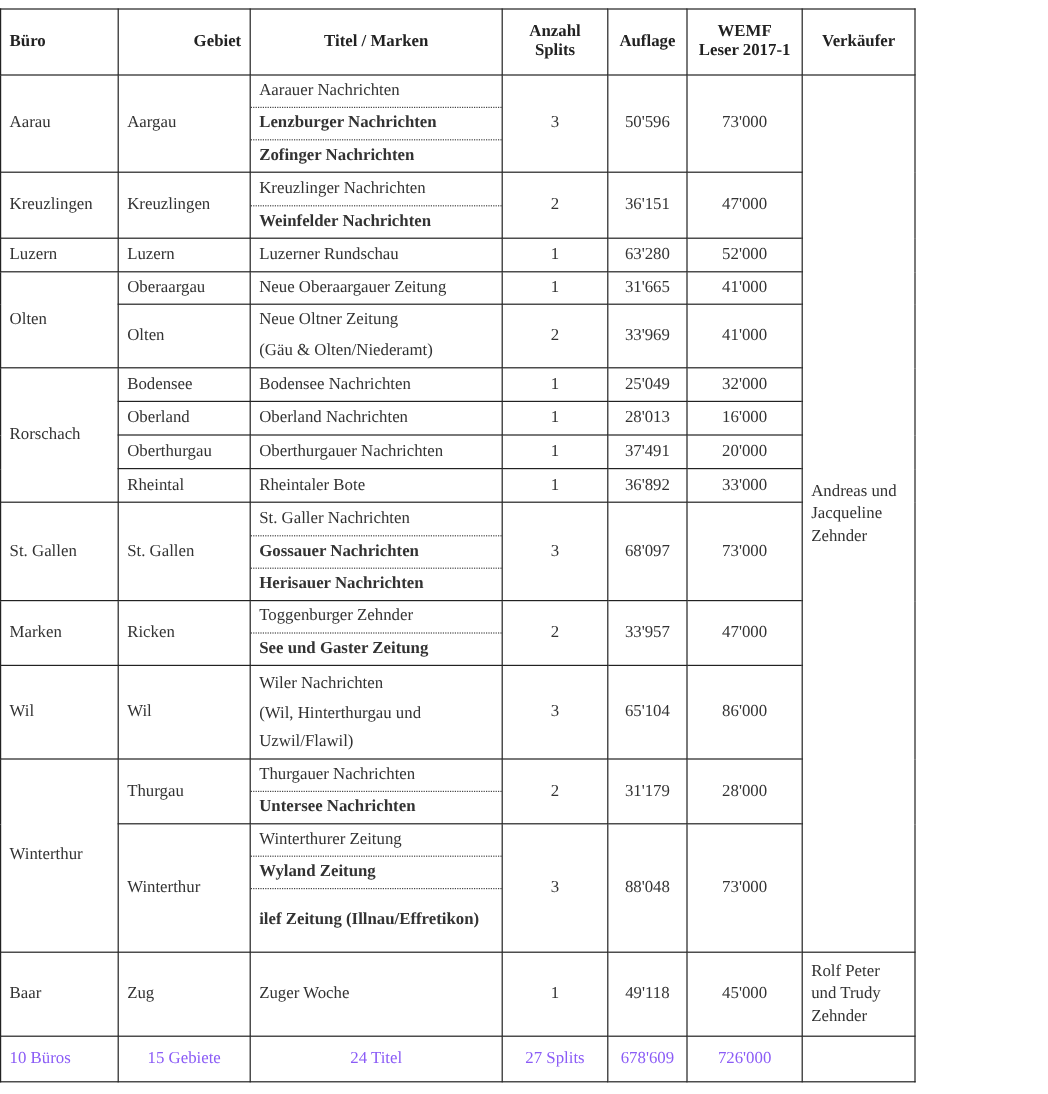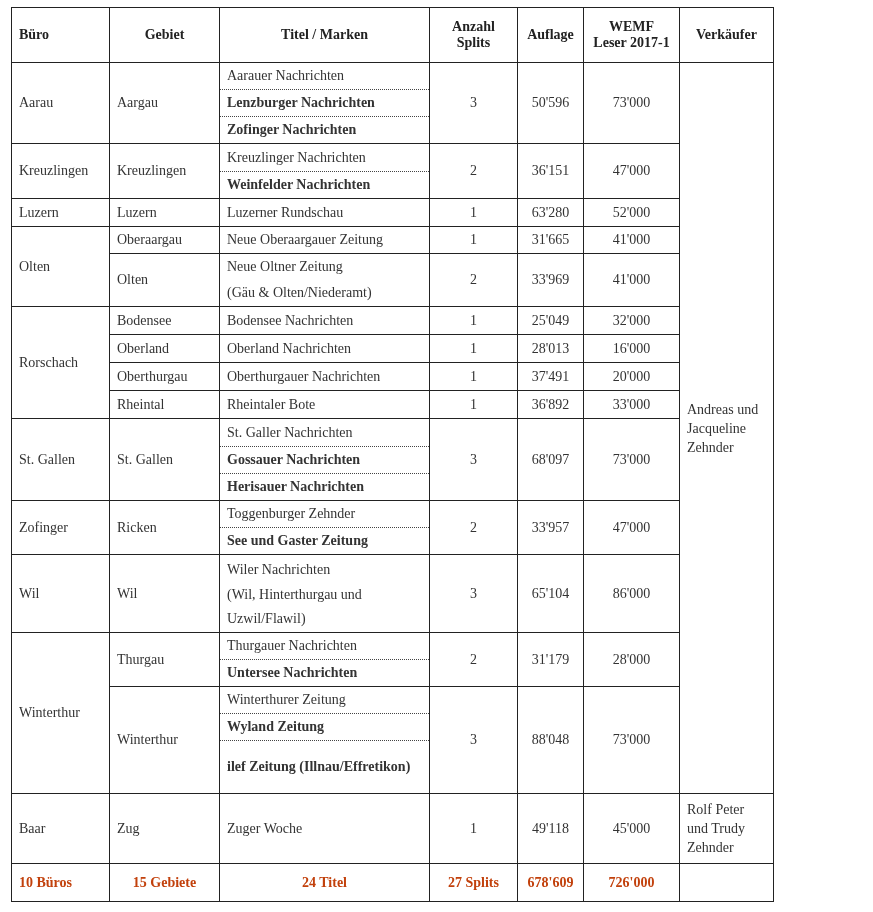--- a/index.html
+++ b/index.html
@@ -1,46 +1,46 @@
 <!DOCTYPE html>
 <html><head>
 <meta charset="utf-8">
 <style>
   html, body { margin: 0; padding: 0; background: #ffffff; }
   body { width: 873px; height: 912px; position: relative; overflow: hidden;
          font-family: "Liberation Serif", "DejaVu Serif", serif; color: #333333; font-size: 14px; }
-  table.main { position: absolute; left: 11px; top: 7px; border-collapse: collapse; table-layout: fixed; }
+  table.main { position: absolute; left: 0; top: 7px; border-collapse: collapse; table-layout: fixed; }
   table.main td, table.main th { border: 1.5px solid #222; padding: 0 7px; vertical-align: middle; }
   th { font-weight: bold; color: #222; font-size: 14px; }
   .c0 { width: 98px; } .c1 { width: 110px; } .c2 { width: 210px; } .c3 { width: 88px; }
   .c4 { width: 66px; } .c5 { width: 96px; } .c6 { width: 94px; }
   .ctr { text-align: center; }
   .titles { padding: 0 !important; }
   .titles .t { padding: 0 7px; line-height: 26px; }
   .titles .t + .t { border-top: 1px dotted #444; font-weight: bold; }
-  tfoot td { font-weight: bold; color: #c2410c; }
+  tfoot td { font-weight: normal; color: #8b5cf6; }
   .seller { text-align: left; line-height: 19px; }
 </style>
 </head>
 <body>
 
 <table class="main">
   <colgroup>
     <col class="c0">
       <col class="c1">
       <col class="c2">
       <col class="c3">
       <col class="c4">
       <col class="c5">
       <col class="c6">
   </colgroup>
   <thead>
     <tr style="height:55px">
       <th style="text-align:left">Büro</th>
-      <th style="text-align:center">Gebiet</th>
+      <th style="text-align:right">Gebiet</th>
       <th style="text-align:center">Titel / Marken</th>
       <th class="ctr"><span>Anzahl</span><br><span>Splits</span></th>
       <th class="ctr">Auflage</th>
       <th class="ctr"><span>WEMF</span><br><span>Leser 2017-1</span></th>
       <th class="ctr">Verkäufer</th>
     </tr>
   </thead>
   <tbody>
 
     <tr style="height:81px">
@@ -139,21 +139,21 @@
         <div class="t">St. Galler Nachrichten</div>
         <div class="t">Gossauer Nachrichten</div>
         <div class="t">Herisauer Nachrichten</div>
       </td>
       <td class="ctr">3</td>
       <td class="ctr">68'097</td>
       <td class="ctr">73'000</td>
     </tr>
 
     <tr style="height:54px">
-      <td>Zofinger</td>
+      <td>Marken</td>
       <td>Ricken</td>
       <td class="titles">
         <div class="t">Toggenburger Zehnder</div>
         <div class="t">See und Gaster Zeitung</div>
       </td>
       <td class="ctr">2</td>
       <td class="ctr">33'957</td>
       <td class="ctr">47'000</td>
     </tr>
 

